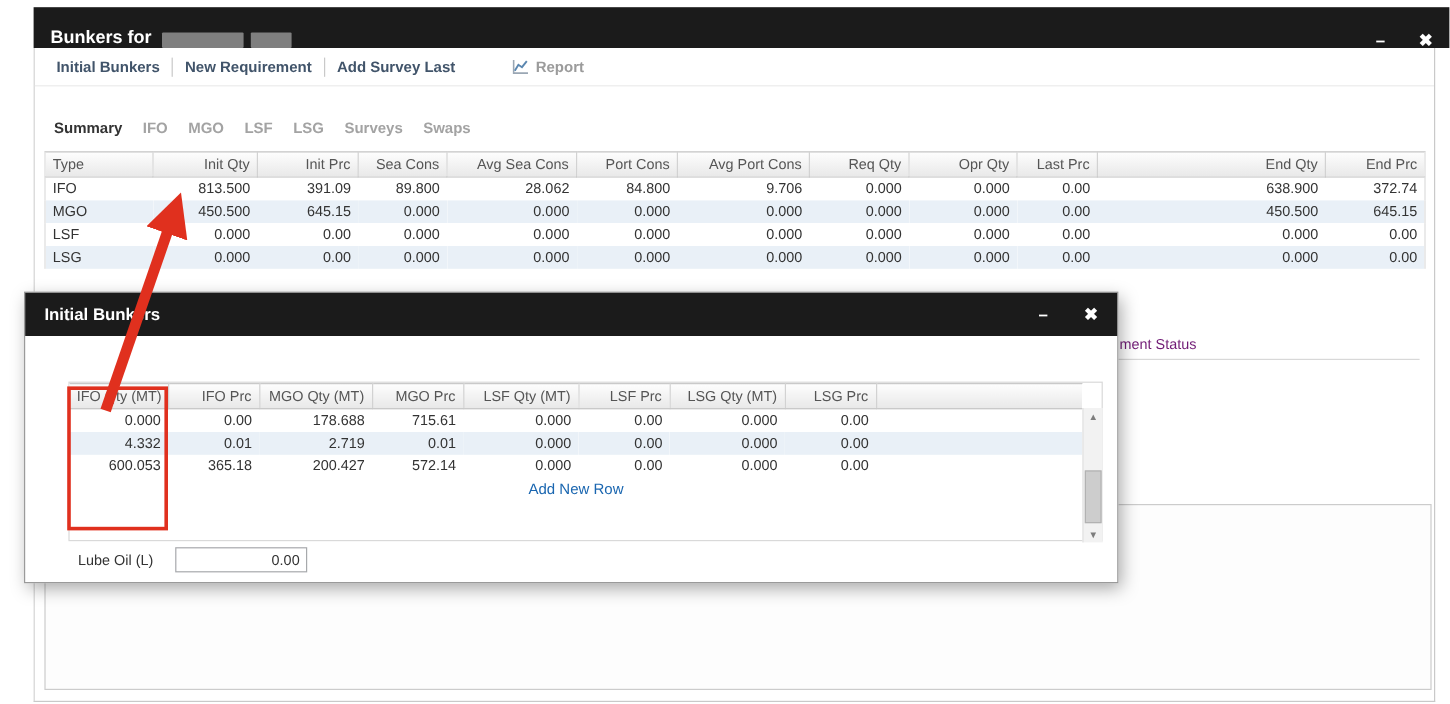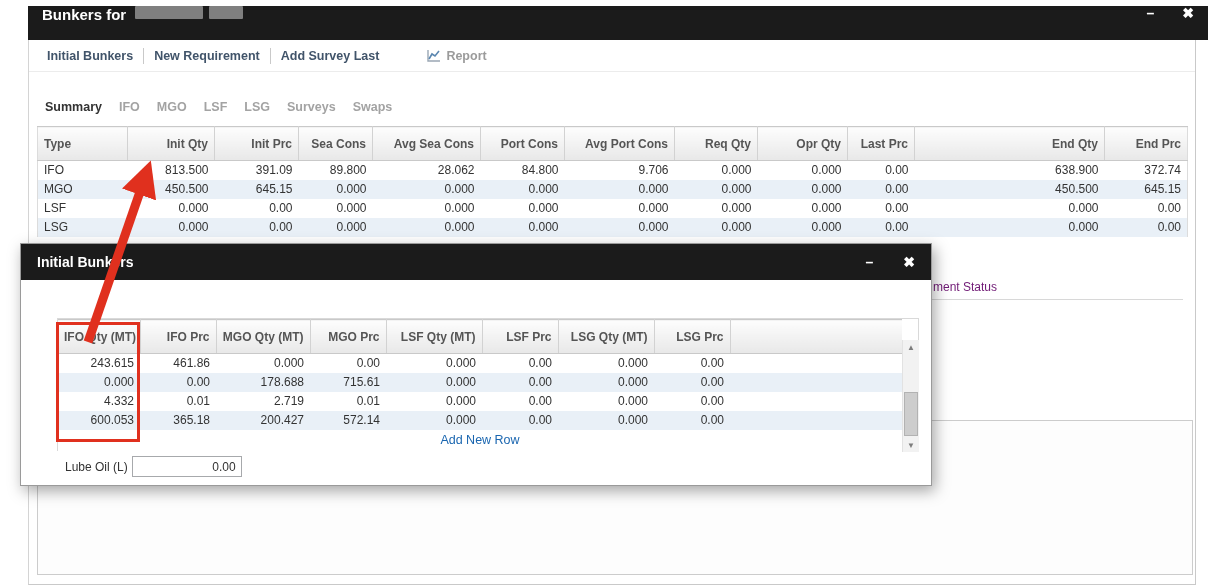--- a/index.html
+++ b/index.html
@@ -1,21 +1,21 @@
 <!DOCTYPE html>
 <html style="--c-annotation: #e0301e; --c-link: #1a66b0; --c-titlebar: #1b1b1b; --c-row_alt: #e9f0f7;"><head>
 <meta charset="utf-8">
 <style>
   *{box-sizing:border-box;margin:0;padding:0}
   html,body{width:1208px;height:587px;}
   body{position:relative;overflow:hidden;background:#fff;font-family:"Liberation Sans",sans-serif;color:#333;}
 
   
   .window{position:absolute;left:28px;top:6px;width:1180px;height:579px;}
-  .titlebar{height:34px;background:var(--c-titlebar,#1b1b1b);display:flex;align-items:flex-start;padding:0 14px;}
+  .titlebar{height:34px;background:var(--c-titlebar,#1b1b1b);display:flex;align-items:flex-end;padding:0 14px;}
   .titlebar .title{font-size:15px;font-weight:bold;color:#fff;}
   .redact{display:inline-block;height:13px;background:#7f7f7f;border-radius:1px;}
   .redact.r1{width:68px;margin-left:9px}
   .redact.r2{width:34px;margin-left:6px}
   .win-controls{margin-left:auto;display:flex;align-items:center;gap:28px;}
   .ctl{color:#fff;font-size:14px;font-weight:bold;line-height:1;cursor:pointer;}
   .win-body{width:1168px;height:545px;background:#fff;border-left:1px solid #d4d4d4;border-right:1px solid #c9c9c9;border-bottom:1px solid #c9c9c9;position:relative;}
 
   
   .toolbar{height:32px;display:flex;align-items:center;padding:0 8px;border-bottom:1px solid #ececec;}
@@ -23,21 +23,21 @@
   .tb-sep{width:1px;height:16px;background:#c9c9c9;}
   .tb-report{display:flex;align-items:flex-start;gap:5px;margin-left:38px;color:#9b9b9b;font-weight:bold;font-size:12.5px;cursor:pointer;}
 
   
   .tabs{display:flex;align-items:center;gap:17px;padding:12px 0 7px 16px;}
   .tab{font-size:12.5px;font-weight:bold;color:#a3a3a3;cursor:pointer;white-space:nowrap;margin-top:16px;}
   .tab.active{color:#333;}
 
   
   table.grid{border-collapse:collapse;table-layout:fixed;font-size:12px;background:#fff;}
-  table.grid th{background:linear-gradient(#fdfdfd,#e8e8e8);border-top:1px solid #c9c9c9;border-bottom:1px solid #c9c9c9;border-right:1px solid #d2d2d2;color:#555;font-weight:bold;text-align:right;padding:3px 6px;height:34px;overflow:hidden;white-space:nowrap;}
+  table.grid th{background:linear-gradient(#fdfdfd,#e8e8e8);border-top:1px solid #c9c9c9;border-bottom:1px solid #c9c9c9;border-right:1px solid #d2d2d2;color:#555;font-weight:normal;text-align:right;padding:3px 6px;height:21px;overflow:hidden;white-space:nowrap;}
   table.grid th:last-child{border-right:none;}
   table.grid th.left,table.grid td.left{text-align:left;}
   table.grid td{text-align:right;padding:2px 6px;height:19px;color:#333;overflow:hidden;white-space:nowrap;}
   table.grid tbody tr:nth-child(even){background:var(--c-row_alt,#e9f0f7);}
   .summary-table{margin:5px 0 0 8px;width:1150px;border-left:1px solid #dcdcdc;border-right:1px solid #dcdcdc;}
 
   
   .bg-label{position:absolute;left:904px;top:240px;font-size:12px;color:#701a75;white-space:nowrap;}
   .bg-line{position:absolute;left:8px;right:12px;top:259px;border-top:1px solid #d8d8d8;}
   .bg-panel{position:absolute;left:8px;top:380px;width:1156px;height:155px;border:1px solid #cccccc;background:#fdfdfd;}
@@ -53,21 +53,21 @@
   .add-row{width:844px;text-align:center;font-size:12.5px;color:var(--c-link,#1a66b0);padding:3px 0 4px 0;cursor:pointer;background:#fff;}
 
   
   .scrollbar{position:absolute;left:844px;top:21px;width:17px;height:112px;background:#f2f2f2;border-left:1px solid #e2e2e2;}
   .sb-btn{position:absolute;left:0;width:100%;height:14px;display:flex;align-items:center;justify-content:center;font-size:8px;color:#7d7d7d;cursor:pointer;}
   .sb-up{top:0;}
   .sb-down{bottom:0;}
   .sb-thumb{position:absolute;left:1px;width:14px;height:44px;top:52px;background:#cdcdcd;border:1px solid #b2b2b2;cursor:pointer;}
 
   
-  .lube{position:absolute;left:44px;top:176px;display:flex;align-items:center;gap:4px;font-size:12px;color:#333;}
+  .lube{position:absolute;left:44px;top:176px;display:flex;align-items:center;gap:18px;font-size:12px;color:#333;}
   .lube input{width:110px;height:21px;border:1px solid #a7a9ac;text-align:right;padding-right:5px;font-size:12px;font-family:"Liberation Sans",sans-serif;color:#333;background:#fff;}
 
   
   .ann-box{position:absolute;left:56px;top:322px;width:84px;height:120px;border:3px solid var(--c-annotation,#e0301e);z-index:55;pointer-events:none;}
   .ann-arrow{position:absolute;left:0;top:0;width:1208px;height:587px;z-index:60;pointer-events:none;}
 </style>
 </head>
 <body>
 
 <div class="window">
@@ -239,31 +239,20 @@
               <th>MGO Prc</th>
               <th>LSF Qty (MT)</th>
               <th>LSF Prc</th>
               <th>LSG Qty (MT)</th>
               <th>LSG Prc</th>
               <th></th>
             </tr>
           </thead>
         <tbody>
             <tr>
-              <td>243.615</td>
-              <td>461.86</td>
-              <td>0.000</td>
-              <td>0.00</td>
-              <td>0.000</td>
-              <td>0.00</td>
-              <td>0.000</td>
-              <td>0.00</td>
-              <td></td>
-            </tr>
-            <tr>
               <td>0.000</td>
               <td>0.00</td>
               <td>178.688</td>
               <td>715.61</td>
               <td>0.000</td>
               <td>0.00</td>
               <td>0.000</td>
               <td>0.00</td>
               <td></td>
             </tr>

